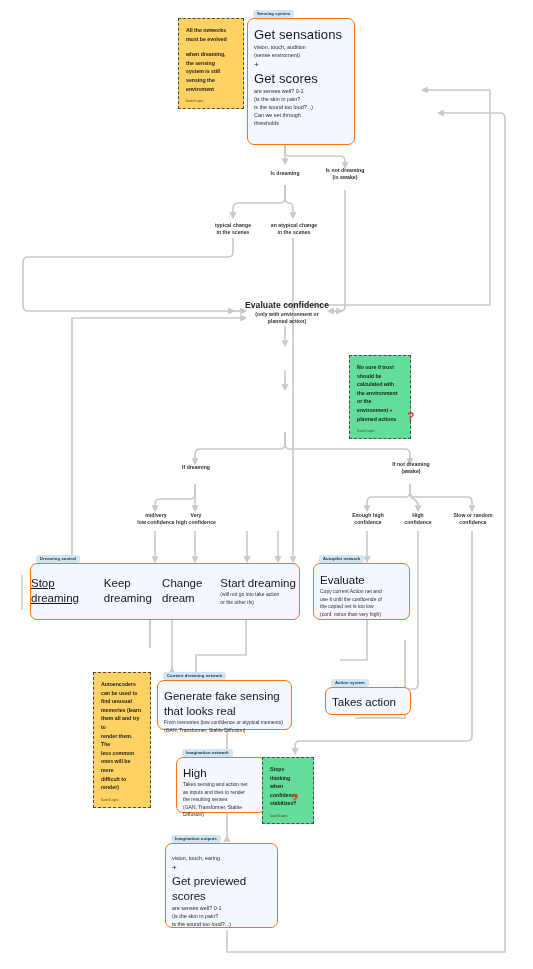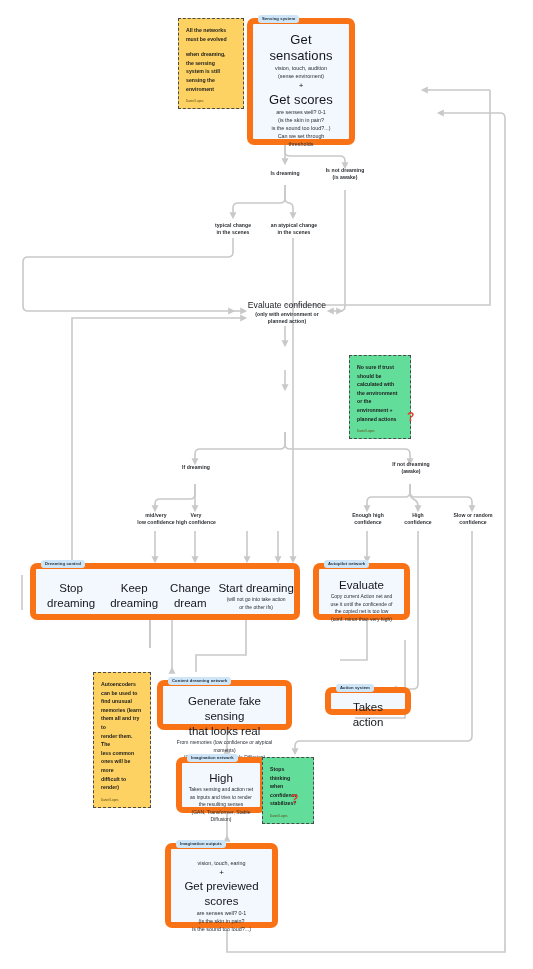--- a/index.html
+++ b/index.html
@@ -18,23 +18,22 @@
     position:absolute;
     left:0;top:0;
     width:533px;height:969px;
     pointer-events:none;
   }
   
   .card{
     position:absolute;
     box-sizing:border-box;
     background:#f2f8fe;
-    border:6px solid #f97316;
+    border:1px solid #f97316;
     border-radius:7px;
-    text-align:center;
     color:#14161a;
     padding:8px 6px;
   }
   .card .tag{
     position:absolute;
     top:-9px;left:5px;
     background:#cfe6f8;
     color:#1d2a36;
     font-size:4.2px;
     letter-spacing:.1px;
@@ -88,21 +87,21 @@
     line-height:7.4px;
     font-weight:700;
     color:#2a2d31;
     text-align:center;
     white-space:pre-line;
     letter-spacing:.05px;
   }
   .elabel.big{
     font-size:8.6px;
     line-height:11px;
-    font-weight:400;
+    font-weight:700;
     color:#1a1d21;
   }
   .elabel.bigsub{
     font-size:5.1px;
     line-height:7.4px;
     font-weight:600;
     color:#2a2d31;
   }
   .seplabel{
     position:absolute;
@@ -262,21 +261,21 @@
 
   <div class="elabel" style="left:392px;top:512px;width:52px;">High
 confidence</div>
 
   <div class="elabel" style="left:442px;top:512px;width:62px;">Slow or random
 confidence</div>
 
   <div class="card" style="left:30px;top:563px;width:270px;height:57px;padding:0;">
     <div class="tag">Dreaming control</div>
     <div style="display:flex;align-items:flex-start;height:100%;padding-top:12px;box-sizing:border-box;">
-      <div style="flex:1.25;">
+      <div style="flex:1.25;text-decoration:underline;">
         <div class="h2">Stop dreaming</div>
       </div>
       <div style="flex:1;">
         <div class="h2" style="white-space:pre-line;">Keep
 dreaming</div>
       </div>
       <div style="flex:1;">
         <div class="h2" style="white-space:pre-line;">Change
 dream</div>
       </div>

